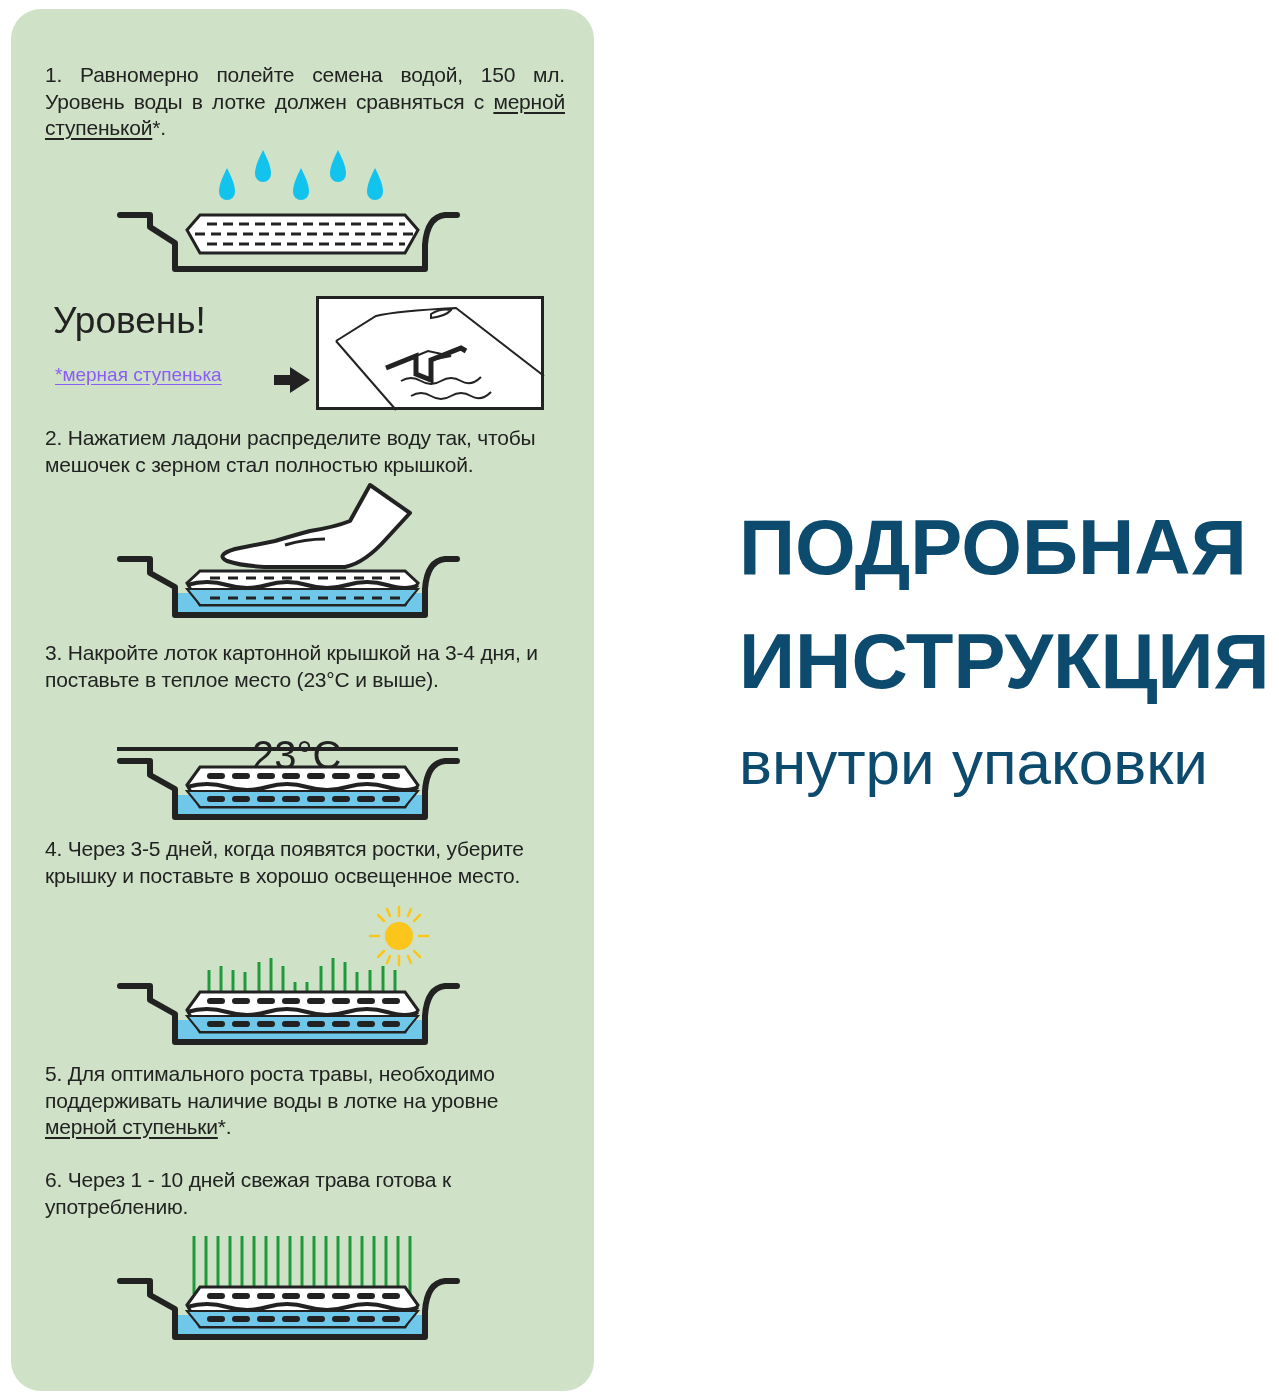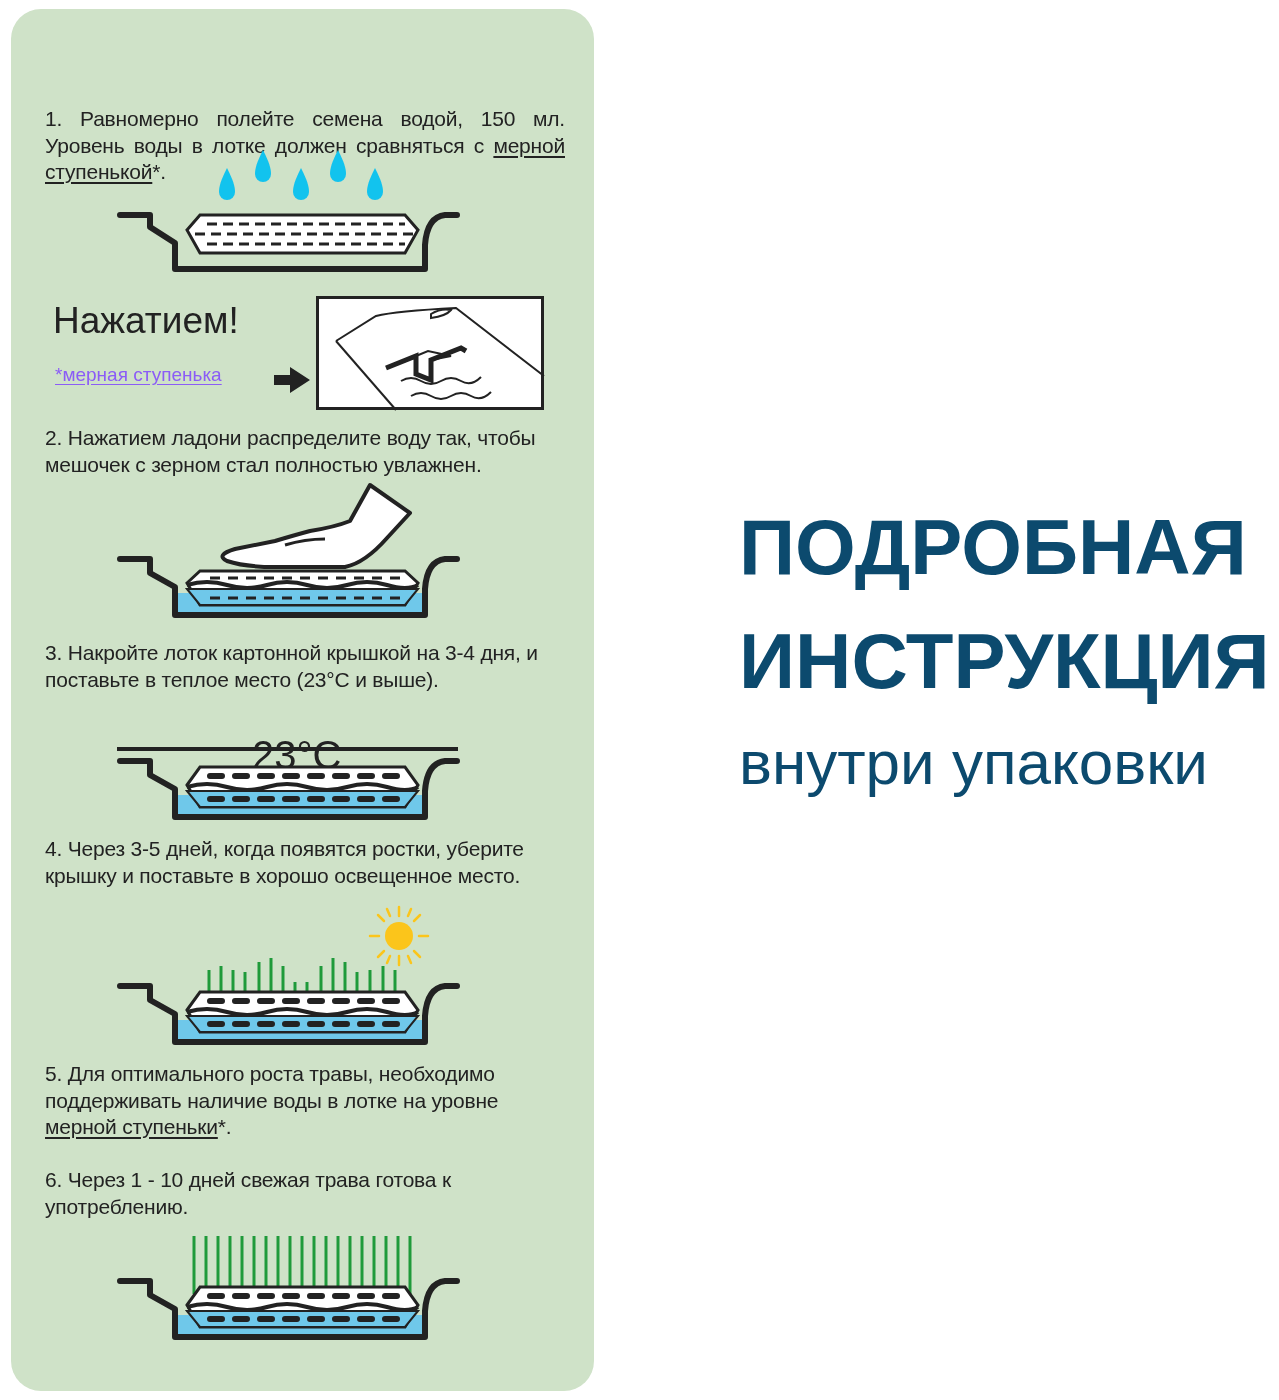--- a/index.html
+++ b/index.html
@@ -17,21 +17,21 @@
   svg { position:absolute; overflow:visible; }
   .headline { position:absolute; left:694px; width:580px; color:#0c4a6e;margin-left:45px; }
   .h1 { font-weight:bold; font-size:78px; line-height:1; letter-spacing:0px; }
   .h2 { font-size:62px; line-height:1; }
 </style>
 </head>
 <body>
 
 <div class="panel"></div>
 
-<div class="txt justify" style="top:62px;margin-top:44px;">
+<div class="txt justify" style="top:62px;">
   <span>1.</span>
   <span>Равномерно полейте семена водой, 150 мл. Уровень воды в лотке должен сравняться с</span>
   <span class="u">мерной ступенькой</span><span>*.</span>
 </div>
 
 <svg style="left:215px;top:150px;" width="175" height="60" viewBox="0 0 175 60">
   <g fill="#12c3ee">
     <path d="M12 18 C6 30 4 36 4 42 a8 8 0 0 0 16 0 C20 36 18 30 12 18Z"></path>
     <path d="M48 0 C42 12 40 18 40 24 a8 8 0 0 0 16 0 C56 18 54 12 48 0Z"></path>
     <path d="M86 18 C80 30 78 36 78 42 a8 8 0 0 0 16 0 C94 36 92 30 86 18Z"></path>
@@ -43,38 +43,38 @@
 <svg style="left:115px;top:205px;" width="345" height="75" viewBox="0 0 345 75">
   <path d="M5 10 H35 V22 L60 38 V64 H310 V40 Q312 12 330 10 H342" fill="none" stroke="#222" stroke-width="6" stroke-linejoin="round" stroke-linecap="round"></path>
   <path d="M72 25 L85 10 H290 L303 25 L290 48 H85 Z" fill="#fff" stroke="#222" stroke-width="3"></path>
   <g stroke="#222" stroke-width="3" stroke-dasharray="10 6">
     <line x1="92" y1="19" x2="290" y2="19"></line>
     <line x1="80" y1="29" x2="300" y2="29"></line>
     <line x1="92" y1="39" x2="290" y2="39"></line>
   </g>
 </svg>
 
-<div class="attn-title">Нажатием!</div>
+<div class="attn-title">Уровень!</div>
 <div class="attn-note u">*мерная ступенька</div>
 <svg style="left:272px;top:365px;" width="40" height="30" viewBox="0 0 40 30">
   <path d="M2 10 H18 V2 L38 15 L18 28 V20 H2Z" fill="#222"></path>
 </svg>
 <svg style="left:316px;top:296px;" width="228" height="114" viewBox="0 0 228 114">
   <rect x="1.5" y="1.5" width="225" height="111" fill="#fff" stroke="#222" stroke-width="3"></rect>
   <path d="M20 45 L60 20 Q80 15 140 12 L228 80" fill="none" stroke="#222" stroke-width="2"></path>
   <path d="M20 45 L80 114" fill="none" stroke="#222" stroke-width="2"></path>
   <path d="M115 18 q10 -6 20 -4 q-5 6 -20 8 z" fill="none" stroke="#222" stroke-width="2"></path>
   <path d="M70 72 L100 60 L100 78 L115 84 L115 64 L145 52 L150 55" fill="none" stroke="#222" stroke-width="5"></path>
   <path d="M100 60 L112 55 L135 60 L115 64" fill="none" stroke="#222" stroke-width="2"></path>
   <path d="M85 85 q10 -6 20 0 t20 0 t20 0 t20 -4 M95 100 q10 -6 20 0 t20 0 t20 0 t20 -4" fill="none" stroke="#222" stroke-width="2"></path>
 </svg>
 
 <div class="txt" style="top:425px;">
   <span>2.</span>
-  <span>Нажатием ладони распределите воду так, чтобы мешочек с зерном стал полностью увлажнен.</span>
+  <span>Нажатием ладони распределите воду так, чтобы мешочек с зерном стал полностью крышкой.</span>
 </div>
 
 <svg style="left:215px;top:483px;" width="200" height="90" viewBox="0 0 200 90">
   <path d="M155 2 L195 30 L172 55 Q150 80 130 84 L60 84 Q30 84 12 78 Q0 72 20 66 Q40 62 60 58 Q80 52 95 48 Q120 44 135 38 Z" fill="#fff" stroke="#222" stroke-width="4" stroke-linejoin="round"></path>
   <path d="M70 62 Q90 56 110 56" fill="none" stroke="#222" stroke-width="3"></path>
 </svg>
 <svg style="left:115px;top:553px;" width="345" height="70" viewBox="0 0 345 70">
   <path d="M60 40 H310 V62 H60Z" fill="#6fc8ea"></path>
   <path d="M5 6 H35 V20 L60 34 V62 H310 V36 Q312 8 330 6 H342" fill="none" stroke="#222" stroke-width="6" stroke-linejoin="round" stroke-linecap="round"></path>
   <path d="M72 30 L85 18 H290 L303 30 L290 52 H85 Z" fill="#fff" stroke="#222" stroke-width="3"></path>

